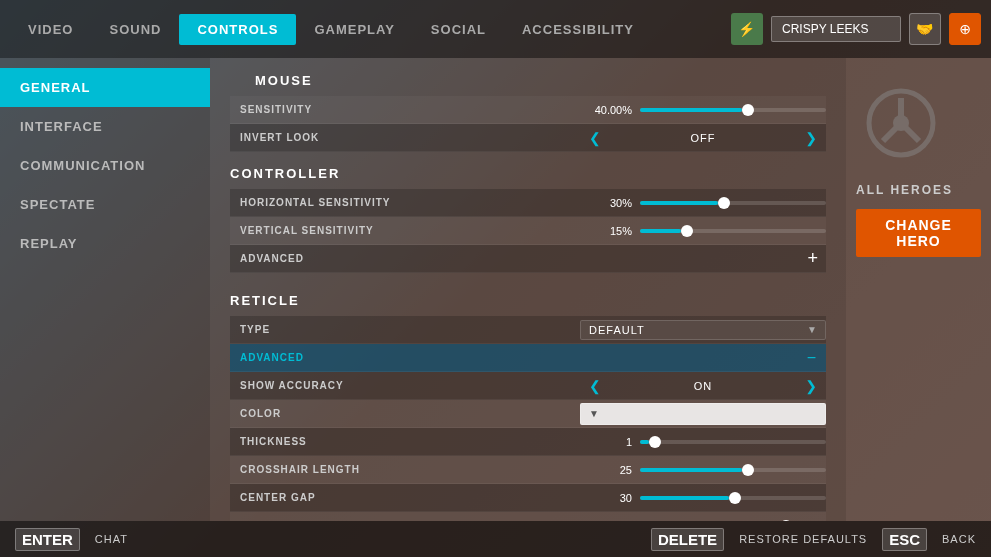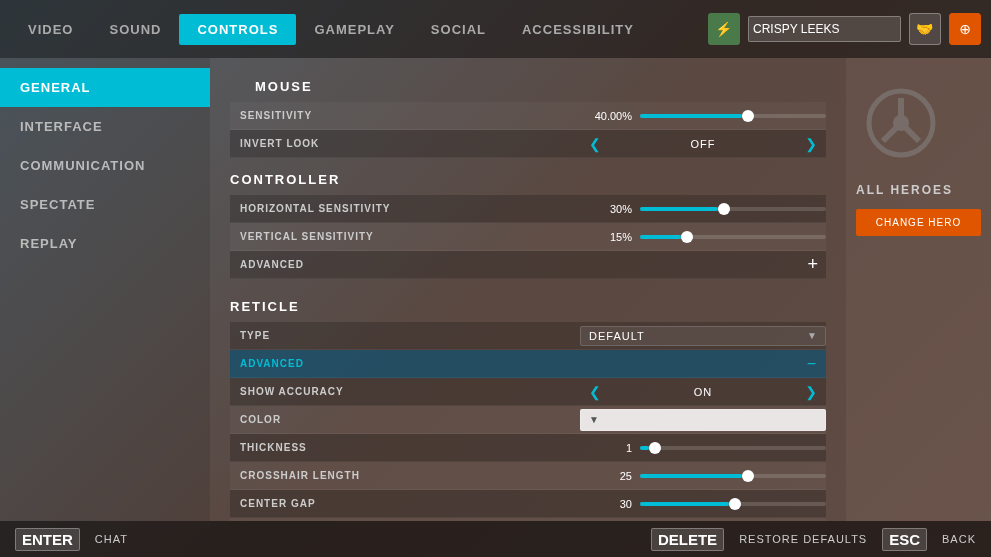--- a/index.html
+++ b/index.html
@@ -50,24 +50,24 @@
       display: flex;
       align-items: center;
       justify-content: center;
       color: #90EE90;
       font-size: 14px;
     }
     .username-field {
       background: rgba(255,255,255,0.15);
       border: 1px solid rgba(255,255,255,0.3);
       color: #fff;
-      padding: 5px 4px;
+      padding: 5px 10px;
       font-size: 12px;
       border-radius: 2px;
-      width: 153px;
+      width: 130px;
     }
     .nav-icon-btn {
       width: 32px;
       height: 32px;
       background: rgba(255,255,255,0.15);
       border: 1px solid rgba(255,255,255,0.3);
       border-radius: 3px;
       display: flex;
       align-items: center;
       justify-content: center;
@@ -119,21 +119,21 @@
     
     .section-header {
       color: #fff;
       font-size: 13px;
       font-weight: bold;
       letter-spacing: 2px;
       margin-bottom: 8px;
       margin-top: 12px;
       text-transform: uppercase;
     }
-    .section-header:first-child { margin-top: 6px; padding-left: 25px; }
+    .section-header:first-child { margin-top: 0; padding-left: 25px; }
     .settings-row {
       display: flex;
       align-items: center;
       min-height: 28px;
       border-bottom: 1px solid rgba(255,255,255,0.05);
     }
     .settings-row:nth-child(odd) { background: rgba(0,0,0,0.2); }
     .settings-row:nth-child(even) { background: rgba(255,255,255,0.03); }
     .row-label {
       color: #ccc;
@@ -288,22 +288,22 @@
       font-size: 12px;
       letter-spacing: 2px;
       font-weight: bold;
       text-transform: uppercase;
       margin-bottom: 12px;
       text-align: center;
     }
     .change-hero-btn {
       background: #e05500;
       color: #fff;
-      font-size: 10px;
-      font-weight: normal;
+      font-size: 14px;
+      font-weight: bold;
       letter-spacing: 1px;
       text-transform: uppercase;
       padding: 8px 12px;
       border: none;
       border-radius: 2px;
       cursor: pointer;
       width: 100%;
       text-align: center;
     }
 

